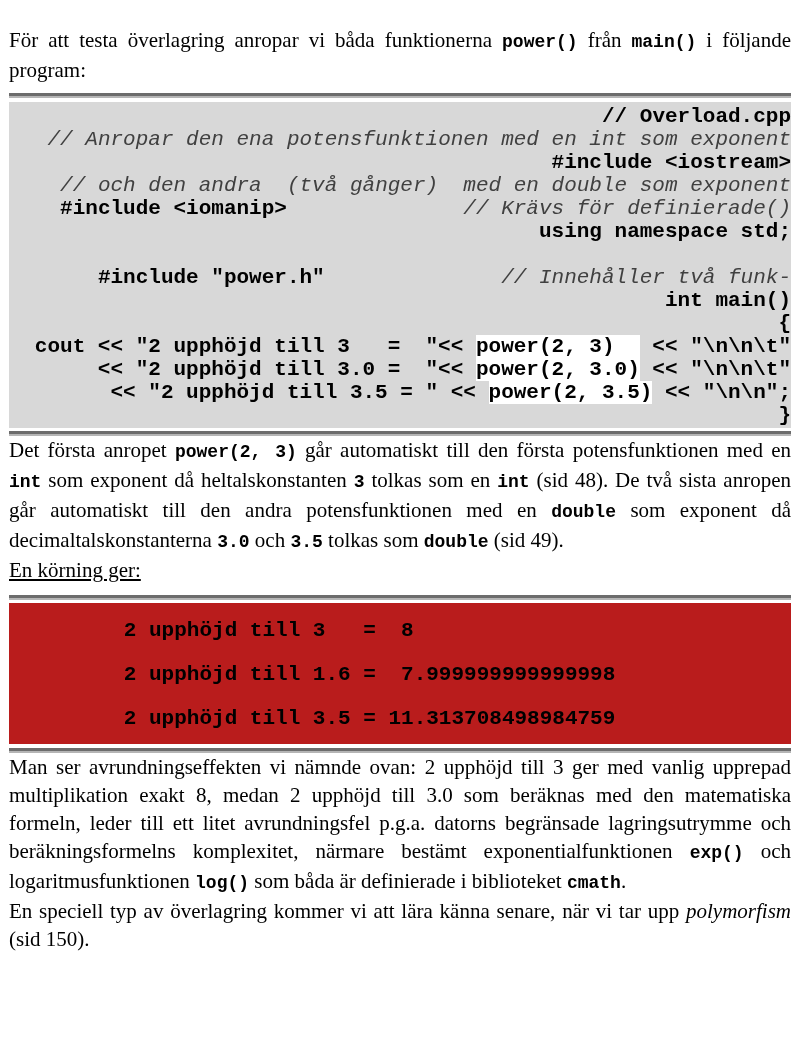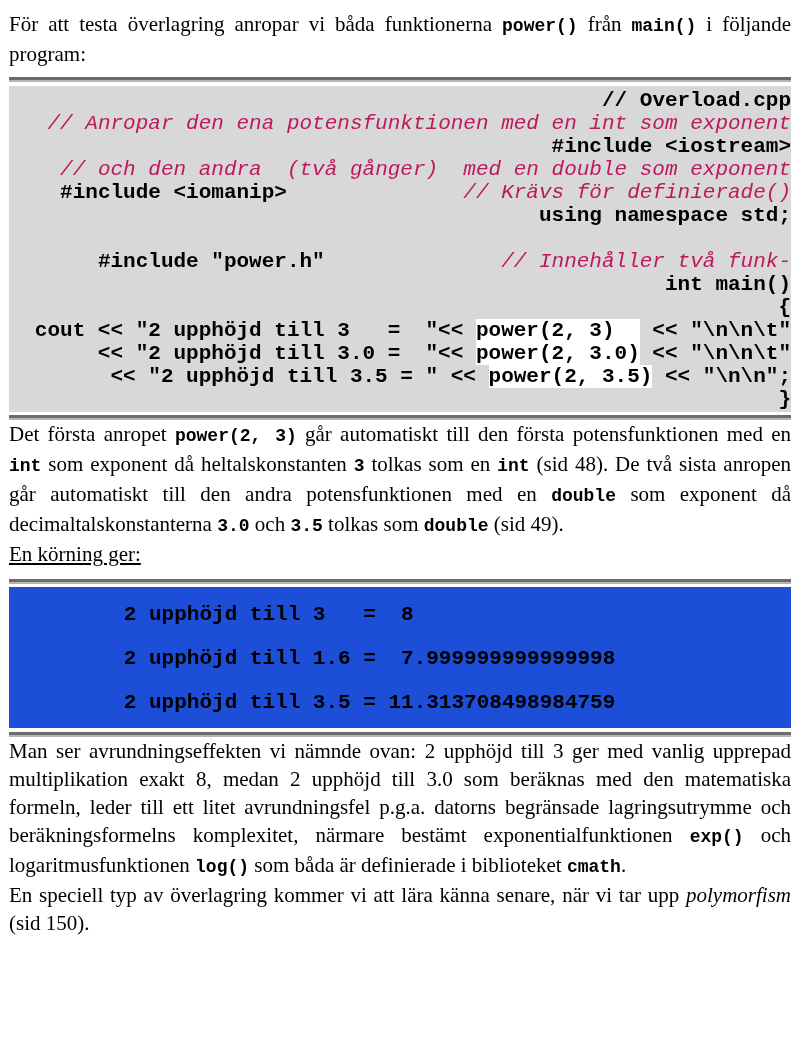--- a/index.html
+++ b/index.html
@@ -1,32 +1,32 @@
 <!DOCTYPE html>
 <html><head>
 <meta charset="utf-8">
 <style>
   html,body{margin:0;padding:0;background:#ffffff;}
   body{width:800px;min-height:1051px;font-family:"Liberation Serif",serif;color:#000;}
-  .page{padding:10px 9px 0 9px;}
+  .page{padding:26px 9px 0 9px;}
   p.text{margin:0;text-align:justify;line-height:28px;font-size:21px;}
   .inline-code{font-family:"Liberation Mono",monospace;font-weight:bold;font-size:18px;white-space:pre;}
   .italic{font-style:italic;}
   .rule{height:5px;background:linear-gradient(to bottom,#6c6c6c 0%,#6c6c6c 52%,#b5b5b5 52%,#b5b5b5 100%);}
   .rule-above-code{margin-top:9px;}
   .codeblock{background:#d8d8d8;margin-top:4px;padding:3px 0 1px 12px;
     font-family:"Liberation Mono",monospace;font-size:21px;font-weight:bold;line-height:23px;}
   .codeline{white-space:pre;min-height:23px;text-align:right;}
-  .comment{font-weight:normal;font-style:italic;color:#be185d;}
+  .comment{font-weight:normal;font-style:italic;color:#404040;}
   .highlight{background:#ffffff;}
   .rule-below-code{margin-top:3px;}
   .para-after-code{margin-top:13px;}
   .run-caption{margin-top:12px;text-decoration:underline;}
   .rule-above-output{margin-top:11px;}
-  .outblock{background:#1d4ed8;margin-top:3px;padding:16px 0 14px 14px;
+  .outblock{background:#b91c1c;margin-top:3px;padding:16px 0 14px 14px;
     font-family:"Liberation Mono",monospace;font-size:21px;font-weight:bold;line-height:23px;}
   .outline{white-space:pre;}
   .outline + .outline{margin-top:21px;}
   .rule-below-output{margin-top:4px;}
   .para-rounding{margin-top:9px;line-height:27px;}
   .para-closing{margin-top:16px;}
 </style>
 </head>
 <body>
 

